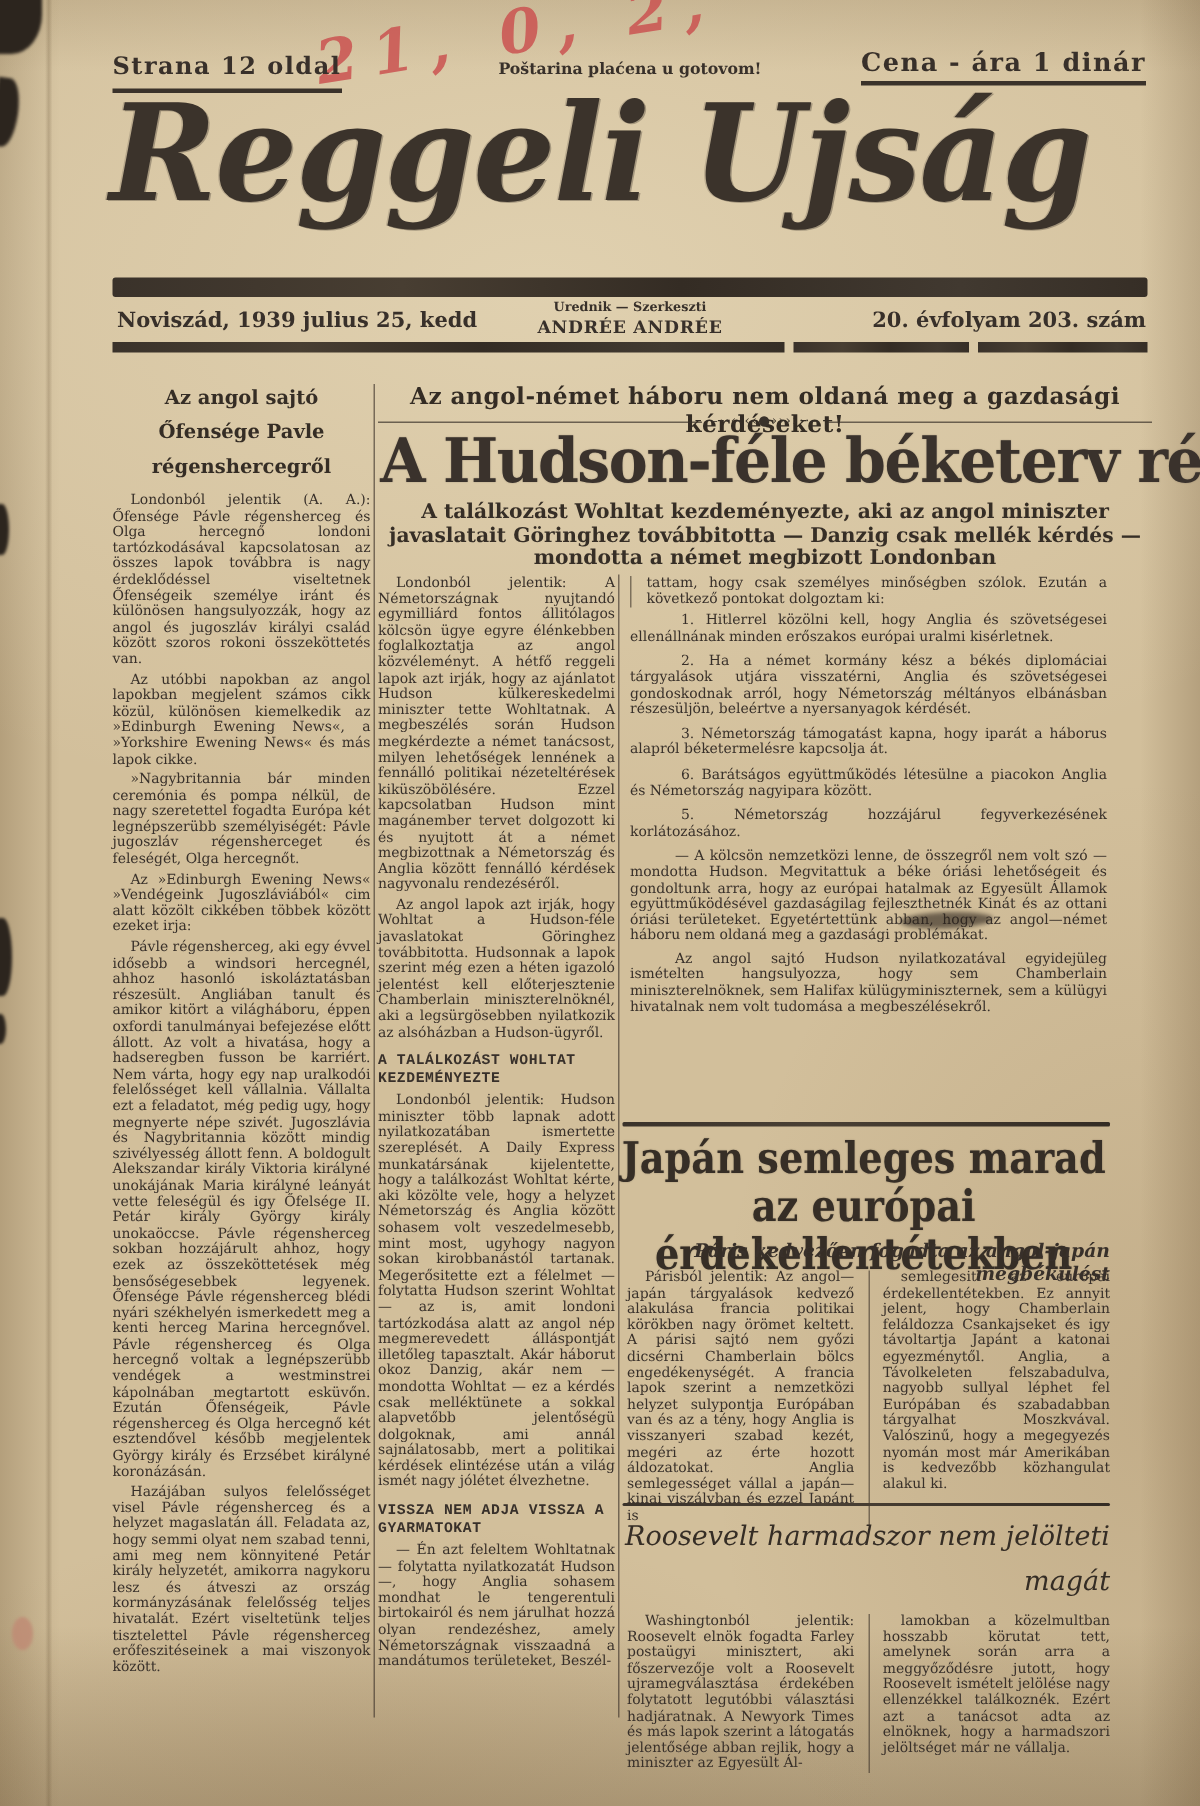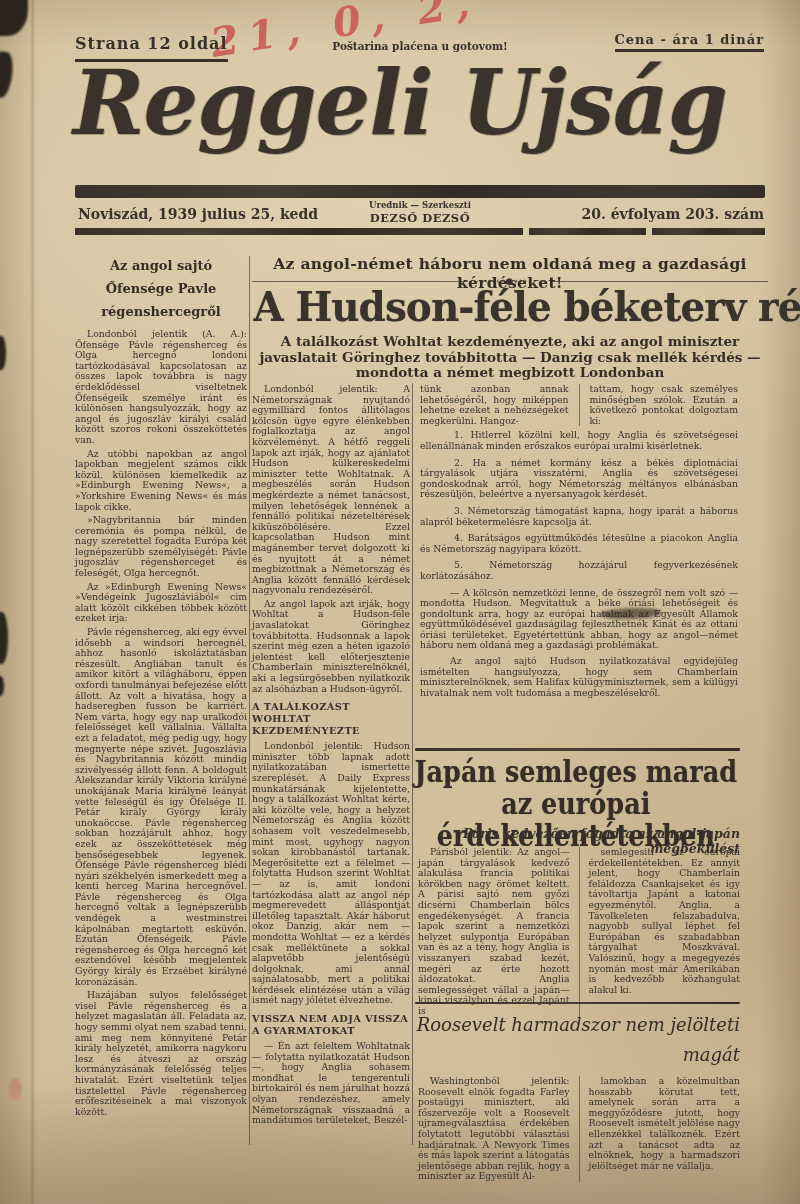--- a/index.html
+++ b/index.html
@@ -18,21 +18,21 @@
   .hand{
     left:210px;top:-6px;width:320px;height:60px;
     font-style:italic;font-weight:bold;font-size:40px;color:#cb5351;
     transform:rotate(-9deg);opacity:.85;letter-spacing:10px;
     font-family:"DejaVu Serif",serif;
   }
   
   .hdr-left{left:75px;top:34px;font-size:16px;font-weight:bold;letter-spacing:1px;
     border-bottom:3px solid #3a322a;padding-bottom:6px;}
   .hdr-center{left:300px;top:40px;width:240px;text-align:center;font-size:10.5px;font-weight:bold;}
-  .hdr-right{right:36px;top:32px;font-size:13px;font-weight:bold;letter-spacing:1px;
+  .hdr-right{right:36px;top:32px;font-size:17px;font-weight:bold;letter-spacing:1px;
     border-bottom:3px solid #3a322a;padding-bottom:2px;}
   .masthead{
     left:0;top:52px;width:800px;text-align:center;
     font-size:86px;font-weight:bold;font-style:italic;
     letter-spacing:-1px;color:#3b332b;
     text-shadow:1px 1px 0 rgba(59,51,43,.35), -1px 0 0 rgba(59,51,43,.2);
     transform:scaleY(1.04);
   }
   .bar{background:linear-gradient(90deg,#3a322a,#483e32 28%,#342c24 55%,#413930 82%,#362e26);}
   .bar1{left:75px;top:185px;width:690px;height:13px;border-radius:2px;}
@@ -58,21 +58,21 @@
   .ornrow{left:252px;top:276px;width:516px;display:flex;align-items:center;gap:6px;}
   .ornrow .line{flex:1;height:1px;background:rgba(58,50,42,.7);}
   .ornrow .orn{font-size:9px;letter-spacing:1px;color:#3a322a;}
   .headline{left:240px;top:283px;width:540px;text-align:center;white-space:nowrap;
     font-size:41px;font-weight:bold;letter-spacing:-1px;color:#3a322c;
     transform:scaleX(.95);transform-origin:center;
     text-shadow:0 0 1px rgba(58,50,44,.4);}
   .subhead{left:252px;top:334px;width:516px;text-align:center;font-size:13.5px;line-height:15.5px;font-weight:bold;color:#362e26;}
 
   .colA{left:252px;top:384px;width:158px;}
-  .colA h3{margin:7px 0 4px;font-size:9.8px;font-weight:bold;letter-spacing:.4px;text-align:left;line-height:12px;}
+  .colA h3{margin:7px 0 4px;font-size:9.8px;font-weight:bold;letter-spacing:.4px;text-align:left;line-height:12px;font-family:Liberation Mono, monospace;}
   .colBC{left:420px;top:384px;width:318px;}
   .controw{display:flex;gap:10px;margin-bottom:4px;}
   .controw .cont{flex:1;margin:0;text-indent:0;}
   .controw .vdiv{width:1px;background:rgba(64,54,44,.6);}
   .colBC p.point{text-indent:34px;margin:0 0 6px;}
   .colBC p.close{text-indent:30px;margin:0 0 5px;}
 
   .hrule{height:3px;background:linear-gradient(90deg,#3a322a,#4a4034 40%,#342c24);border-radius:1px;}
   .hr-japan{left:415px;top:748px;width:325px;}
   .hr-roos{left:415px;top:1002px;width:325px;height:2px;}
@@ -112,21 +112,21 @@
 
   <div class="abs hdr-left">Strana 12 oldal</div>
   <div class="abs hdr-center">Poštarina plaćena u gotovom!</div>
   <div class="abs hdr-right">Cena - ára 1 dinár</div>
 
   <div class="abs masthead">Reggeli Ujság</div>
   <div class="abs bar bar1"></div>
 
   <div class="abs dl-left">Noviszád, 1939 julius 25, kedd</div>
   <div class="abs dl-ctop">Urednik — Szerkeszti</div>
-  <div class="abs dl-cname">DEZSŐ DEZSŐ</div>
+  <div class="abs dl-cname">ANDRÉE ANDRÉE</div>
   <div class="abs dl-right">20. évfolyam 203. szám</div>
   <div class="abs bar barseg seg1"></div>
   <div class="abs bar barseg seg2"></div>
   <div class="abs bar barseg seg3"></div>
 
   <div class="abs leftcol body-txt">
     <h2>Az angol sajtó Őfensége Pavle régenshercegről</h2>
     <p>Londonból jelentik (A. A.): Őfensége Pávle régensherceg és Olga hercegnő londoni tartózkodásával kapcsolatosan az összes lapok továbbra is nagy érdeklődéssel viseltetnek Őfenségeik személye iránt és különösen hangsulyozzák, hogy az angol és jugoszláv királyi család között szoros rokoni összeköttetés van.</p>
     <p>Az utóbbi napokban az angol lapokban megjelent számos cikk közül, különösen kiemelkedik az »Edinburgh Ewening News«, a »Yorkshire Ewening News« és más lapok cikke.</p>
     <p>»Nagybritannia bár minden ceremónia és pompa nélkül, de nagy szeretettel fogadta Európa két legnépszerübb személyiségét: Pávle jugoszláv régensherceget és feleségét, Olga hercegnőt.</p>
@@ -151,28 +151,27 @@
     <p>Londonból jelentik: A Németországnak nyujtandó egymilliárd fontos állitólagos kölcsön ügye egyre élénkebben foglalkoztatja az angol közvéleményt. A hétfő reggeli lapok azt irják, hogy az ajánlatot Hudson külkereskedelmi miniszter tette Wohltatnak. A megbeszélés során Hudson megkérdezte a német tanácsost, milyen lehetőségek lennének a fennálló politikai nézeteltérések kiküszöbölésére. Ezzel kapcsolatban Hudson mint magánember tervet dolgozott ki és nyujtott át a német megbizottnak a Németország és Anglia között fennálló kérdések nagyvonalu rendezéséről.</p>
     <p>Az angol lapok azt irják, hogy Wohltat a Hudson-féle javaslatokat Göringhez továbbitotta. Hudsonnak a lapok szerint még ezen a héten igazoló jelentést kell előterjesztenie Chamberlain miniszterelnöknél, aki a legsürgösebben nyilatkozik az alsóházban a Hudson-ügyről.</p>
     <h3>A TALÁLKOZÁST WOHLTAT KEZDEMÉNYEZTE</h3>
     <p>Londonból jelentik: Hudson miniszter több lapnak adott nyilatkozatában ismertette szereplését. A Daily Express munkatársának kijelentette, hogy a találkozást Wohltat kérte, aki közölte vele, hogy a helyzet Németország és Anglia között sohasem volt veszedelmesebb, mint most, ugyhogy nagyon sokan kirobbanástól tartanak. Megerősitette ezt a félelmet — folytatta Hudson szerint Wohltat — az is, amit londoni tartózkodása alatt az angol nép megmerevedett álláspontját illetőleg tapasztalt. Akár háborut okoz Danzig, akár nem — mondotta Wohltat — ez a kérdés csak melléktünete a sokkal alapvetőbb jelentőségü dolgoknak, ami annál sajnálatosabb, mert a politikai kérdések elintézése után a világ ismét nagy jólétet élvezhetne.</p>
     <h3>VISSZA NEM ADJA VISSZA A GYARMATOKAT</h3>
     <p>— Én azt feleltem Wohltatnak — folytatta nyilatkozatát Hudson —, hogy Anglia sohasem mondhat le tengerentuli birtokairól és nem járulhat hozzá olyan rendezéshez, amely Németországnak visszaadná a mandátumos területeket, Beszél-</p>
   </div>
 
   <div class="abs colBC body-txt">
     <div class="controw">
-      <p class="cont">tünk azonban annak lehetőségéről, hogy miképpen lehetne ezeket a nehézségeket megkerülni. Hangoz-</p>
       <div class="vdiv"></div>
       <p class="cont">tattam, hogy csak személyes minőségben szólok. Ezután a következő pontokat dolgoztam ki:</p>
     </div>
     <p class="point">1. Hitlerrel közölni kell, hogy Anglia és szövetségesei ellenállnának minden erőszakos európai uralmi kisérletnek.</p>
     <p class="point">2. Ha a német kormány kész a békés diplomáciai tárgyalások utjára visszatérni, Anglia és szövetségesei gondoskodnak arról, hogy Németország méltányos elbánásban részesüljön, beleértve a nyersanyagok kérdését.</p>
     <p class="point">3. Németország támogatást kapna, hogy iparát a háborus alapról béketermelésre kapcsolja át.</p>
-    <p class="point">4. Barátságos együttműködés létesülne a piacokon Anglia és Németország nagyipara között.</p>
+    <p class="point">6. Barátságos együttműködés létesülne a piacokon Anglia és Németország nagyipara között.</p>
     <p class="point">5. Németország hozzájárul fegyverkezésének korlátozásához.</p>
     <p class="close">— A kölcsön nemzetközi lenne, de összegről nem volt szó — mondotta Hudson. Megvitattuk a béke óriási lehetőségeit és gondoltunk arra, hogy az európai hatalmak az Egyesült Államok együttműködésével gazdaságilag fejleszthetnék Kinát és az ottani óriási területeket. Egyetértettünk abban, hogy az angol—német háboru nem oldaná meg a gazdasági problémákat.</p>
     <p class="close">Az angol sajtó Hudson nyilatkozatával egyidejüleg ismételten hangsulyozza, hogy sem Chamberlain miniszterelnöknek, sem Halifax külügyminiszternek, sem a külügyi hivatalnak nem volt tudomása a megbeszélésekről.</p>
   </div>
 
   <div class="abs hrule hr-japan"></div>
   <div class="abs jp-head">Japán semleges marad az európai érdekellentétekben</div>
   <div class="abs jp-sub">Páris kedvezően fogadta az angol-japán megbékülést</div>
   <div class="abs jp-cols body-txt twocol">
     <p class="c">Párisból jelentik: Az angol—japán tárgyalások kedvező alakulása francia politikai körökben nagy örömet keltett. A párisi sajtó nem győzi dicsérni Chamberlain bölcs engedékenységét. A francia lapok szerint a nemzetközi helyzet sulypontja Európában van és az a tény, hogy Anglia is visszanyeri szabad kezét, megéri az érte hozott áldozatokat. Anglia semlegességet vállal a japán—kinai viszályban és ezzel Japánt is</p>

